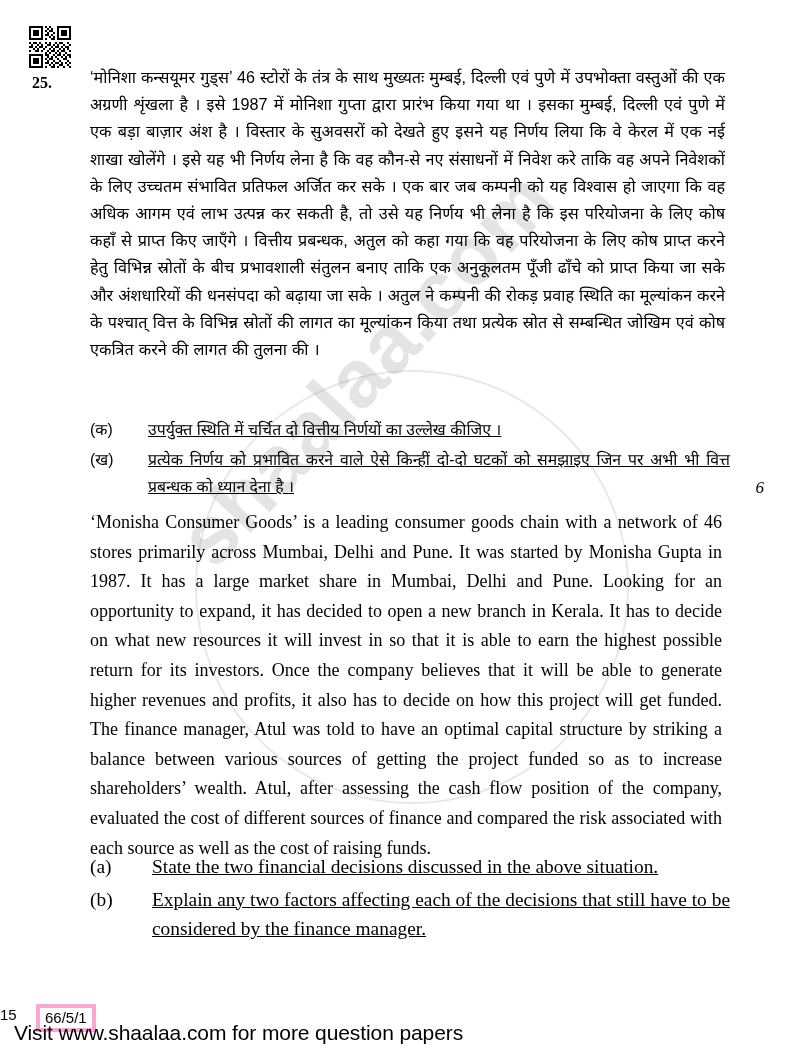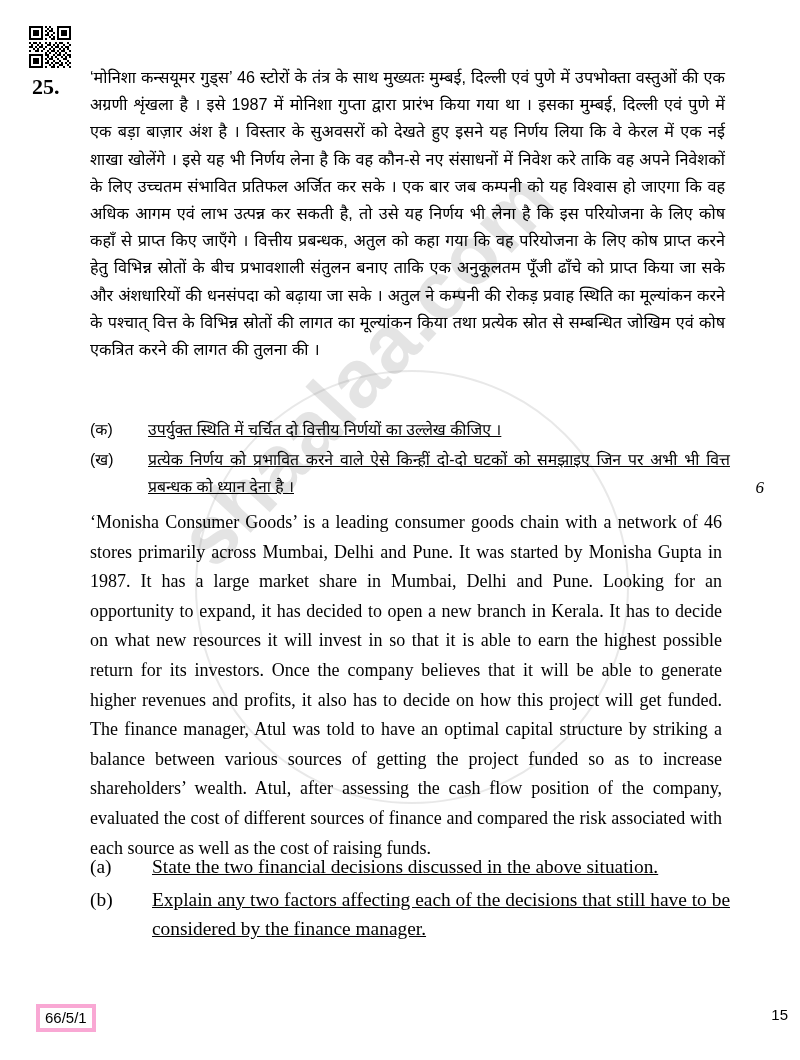--- a/index.html
+++ b/index.html
@@ -64,21 +64,21 @@
     left: 0; top: 0;
     width: 800px;
     height: 1060px;
     z-index: 2;
   }
 
   .qno {
     position: absolute;
     left: 32px;
     top: 74px;
-    font-size: 22px;
+    font-size: 16px;
     font-weight: 700;
     font-family: "Liberation Serif", serif;
   }
 
   .marks {
     position: absolute;
     right: 36px;
     top: 478px;
     font-size: 17px;
     font-style: italic;
@@ -155,21 +155,21 @@
     font-size: 15px;
     border: 4px solid #f9a8d4;
     padding: 1px 5px 2px 5px;
     background: rgba(255,255,255,0.85);
   }
   .footer-page {
     position: absolute;
     left: 0;
     top: 1006px;
     width: 788px;
-    text-align: right;
+    text-align: left;
     font-family: "Liberation Sans", "DejaVu Sans", sans-serif;
     font-size: 15px;
   }
   .footer-banner {
     position: absolute;
     left: 14px;
     top: 1021px;
     font-family: "Liberation Sans", "DejaVu Sans", sans-serif;
     font-size: 21px;
     color: #000;
@@ -328,15 +328,16 @@
         <div class="q-text">State the two financial decisions discussed in the above situation.</div>
       </div>
       <div class="q-row">
         <div class="q-label">(b)</div>
         <div class="q-text">Explain any two factors affecting each of the decisions that still have to be considered by the finance manager.</div>
       </div>
     </div>
 
     <div class="footer-code">66/5/1</div>
     <div class="footer-page">15</div>
+    <div class="footer-banner">Visit www.shaalaa.com for more question papers</div>
 
   </div>
 </div>
 
 </body></html>

